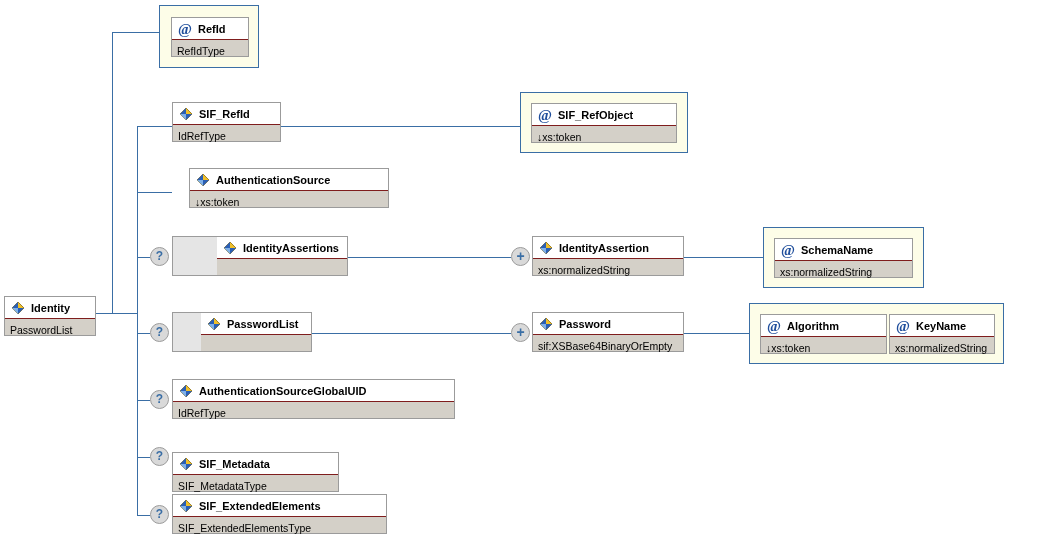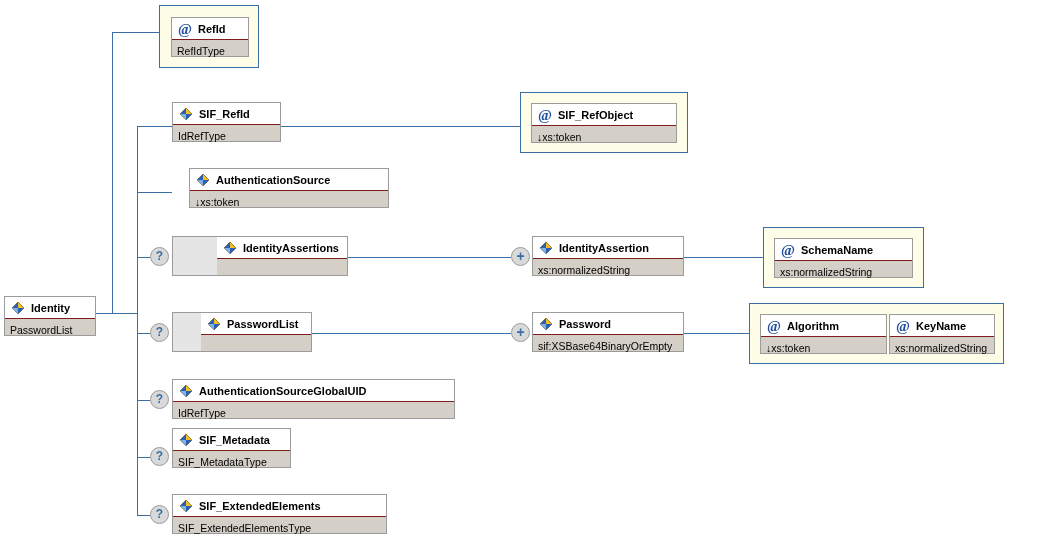--- a/index.html
+++ b/index.html
@@ -339,21 +339,21 @@
         </svg>
       </span>
       <span class="label">AuthenticationSourceGlobalUID</span>
     </div>
     <div class="typerow">
       <span class="type">IdRefType</span>
     </div>
   </div>
 
   <div class="occ" style="left:150px; top:447px;">?</div>
-  <div class="node" style="left:172px; top:428px; width:119px;">
+  <div class="node" style="left:172px; top:452px; width:167px;">
     <div class="hdr">
       <span class="icon">
         <svg width="16" height="16" viewBox="0 0 16 16">
           <path d="M2 8 L8 2 L14 8 L8 14 Z" fill="#f0c02a" stroke="#8a6b10" stroke-width="0.8"></path>
           <path d="M2 8 L8 2 L8 8 Z" fill="#2a5fb5"></path>
           <path d="M8 8 L14 8 L8 14 Z" fill="#2a5fb5"></path>
           <path d="M2 8 L8 8 L8 14 Z" fill="#7fb0e8"></path>
         </svg>
       </span>
       <span class="label">SIF_Metadata</span>

